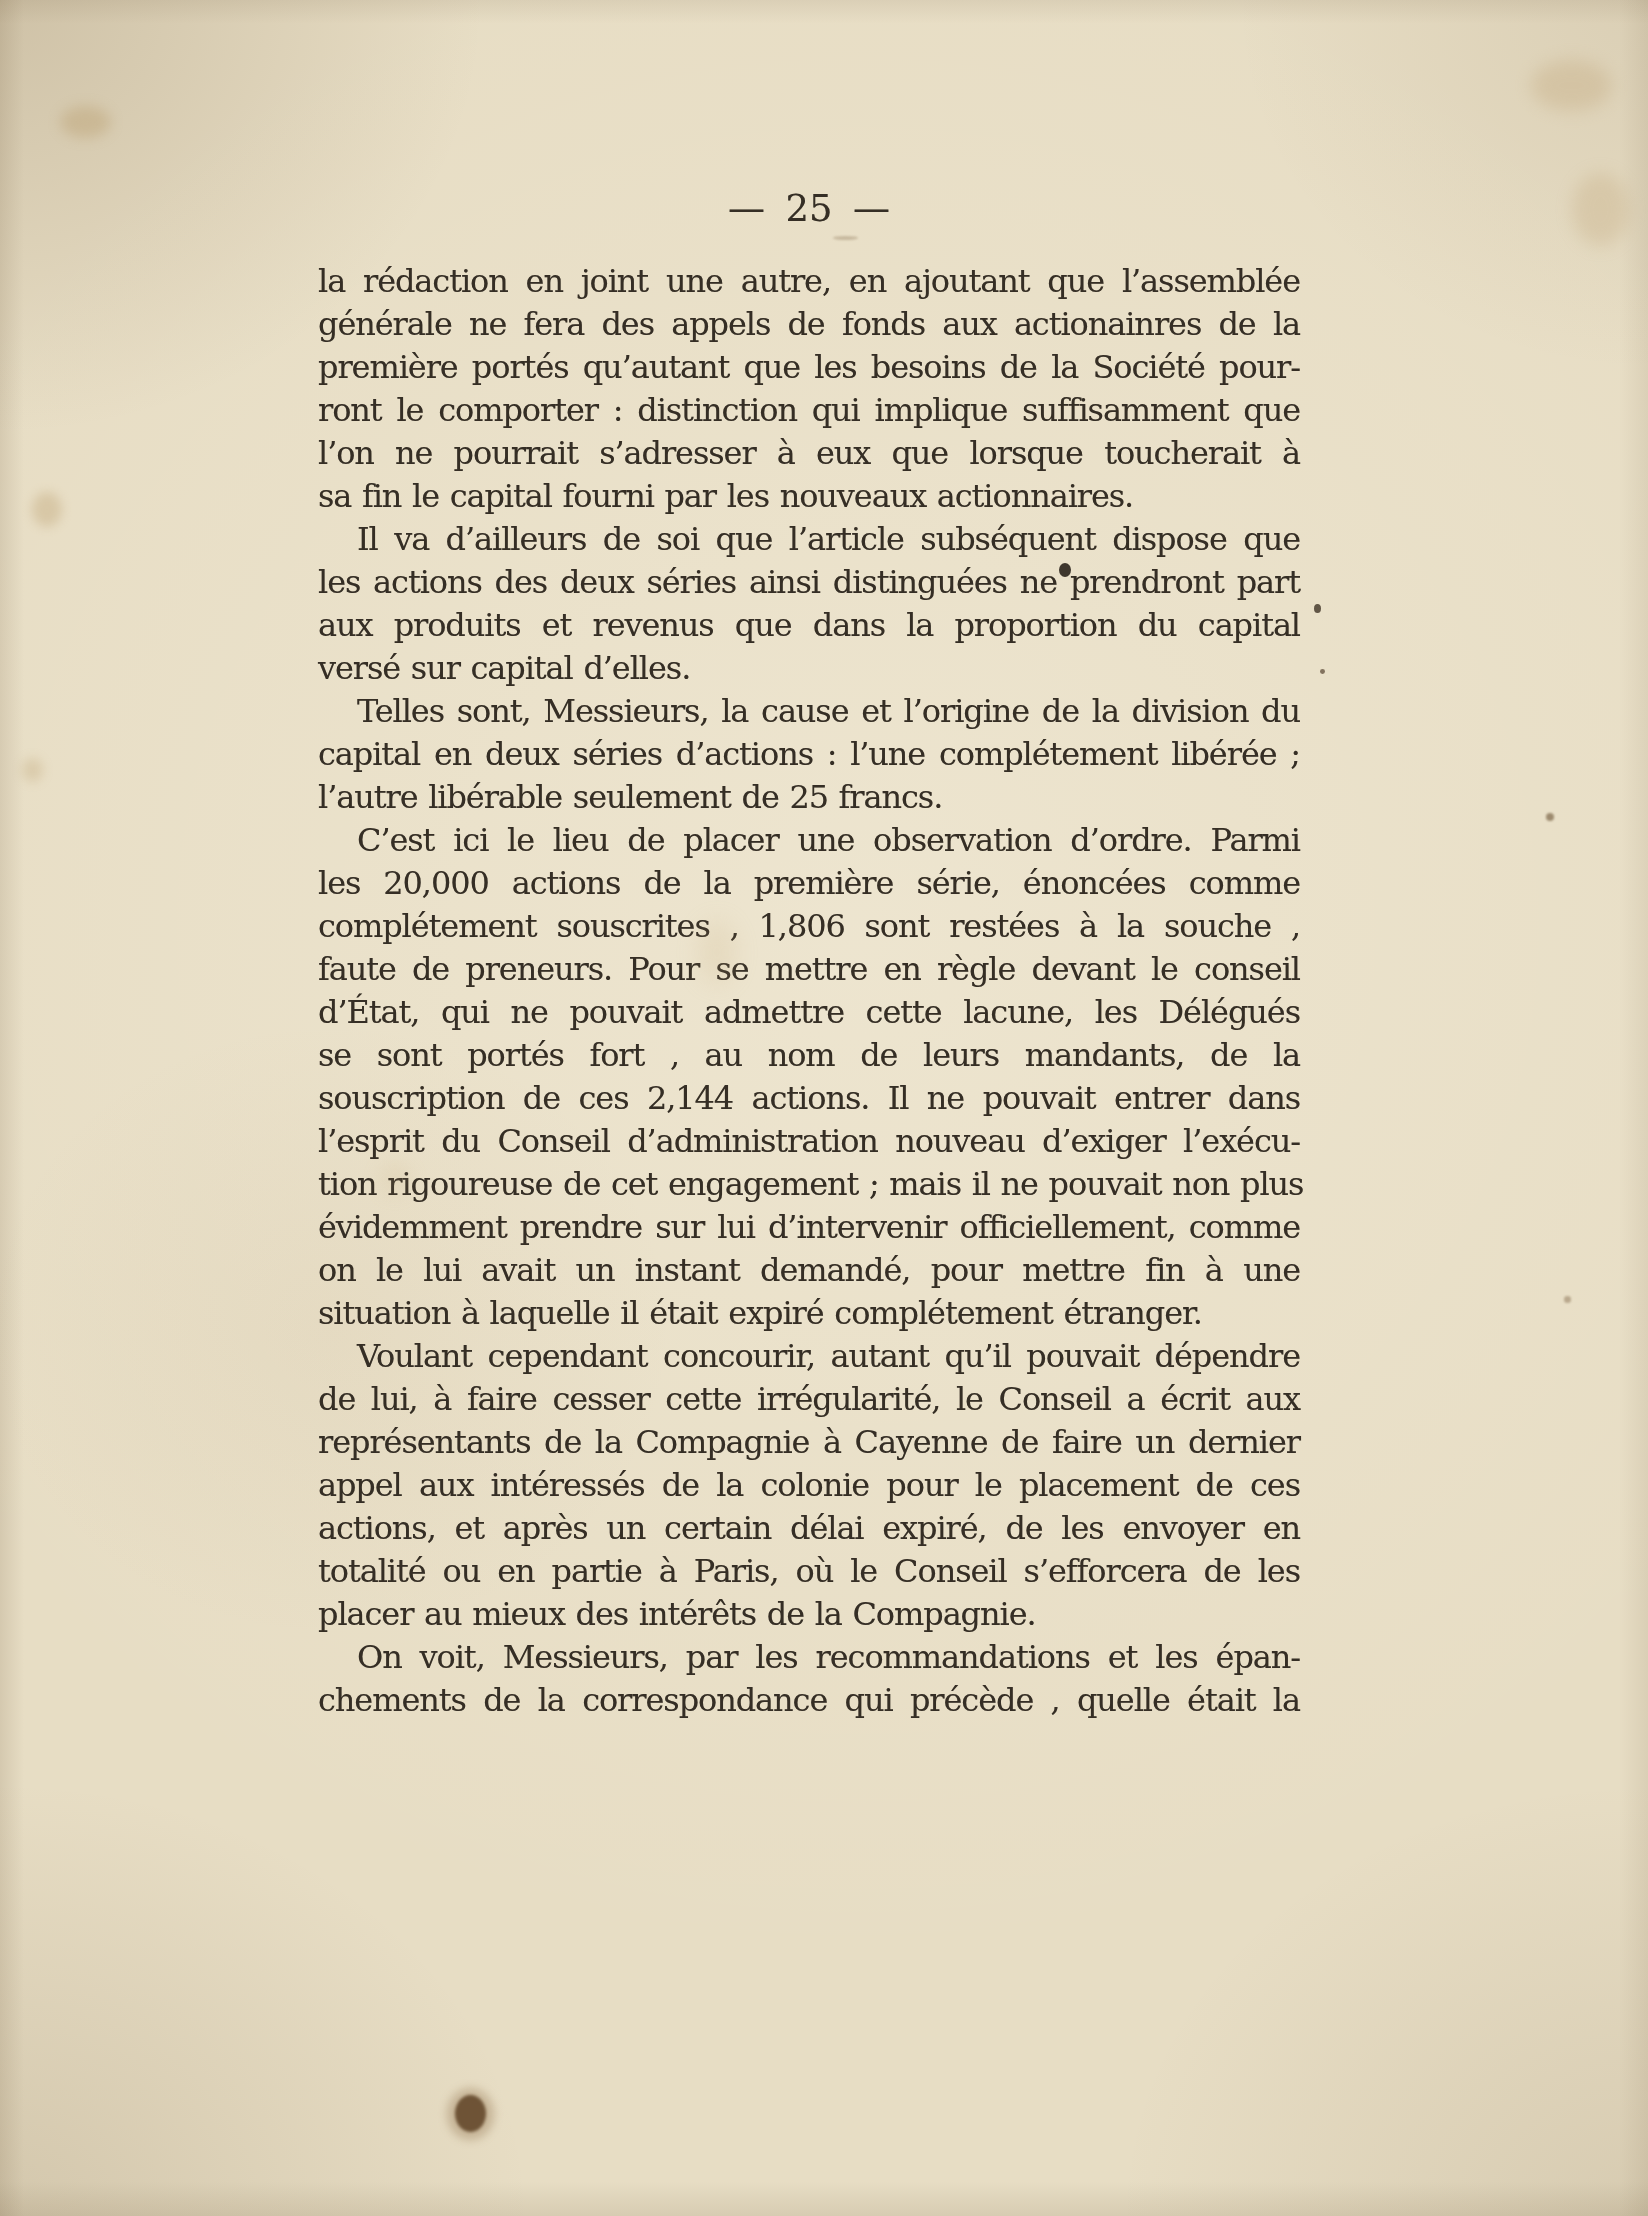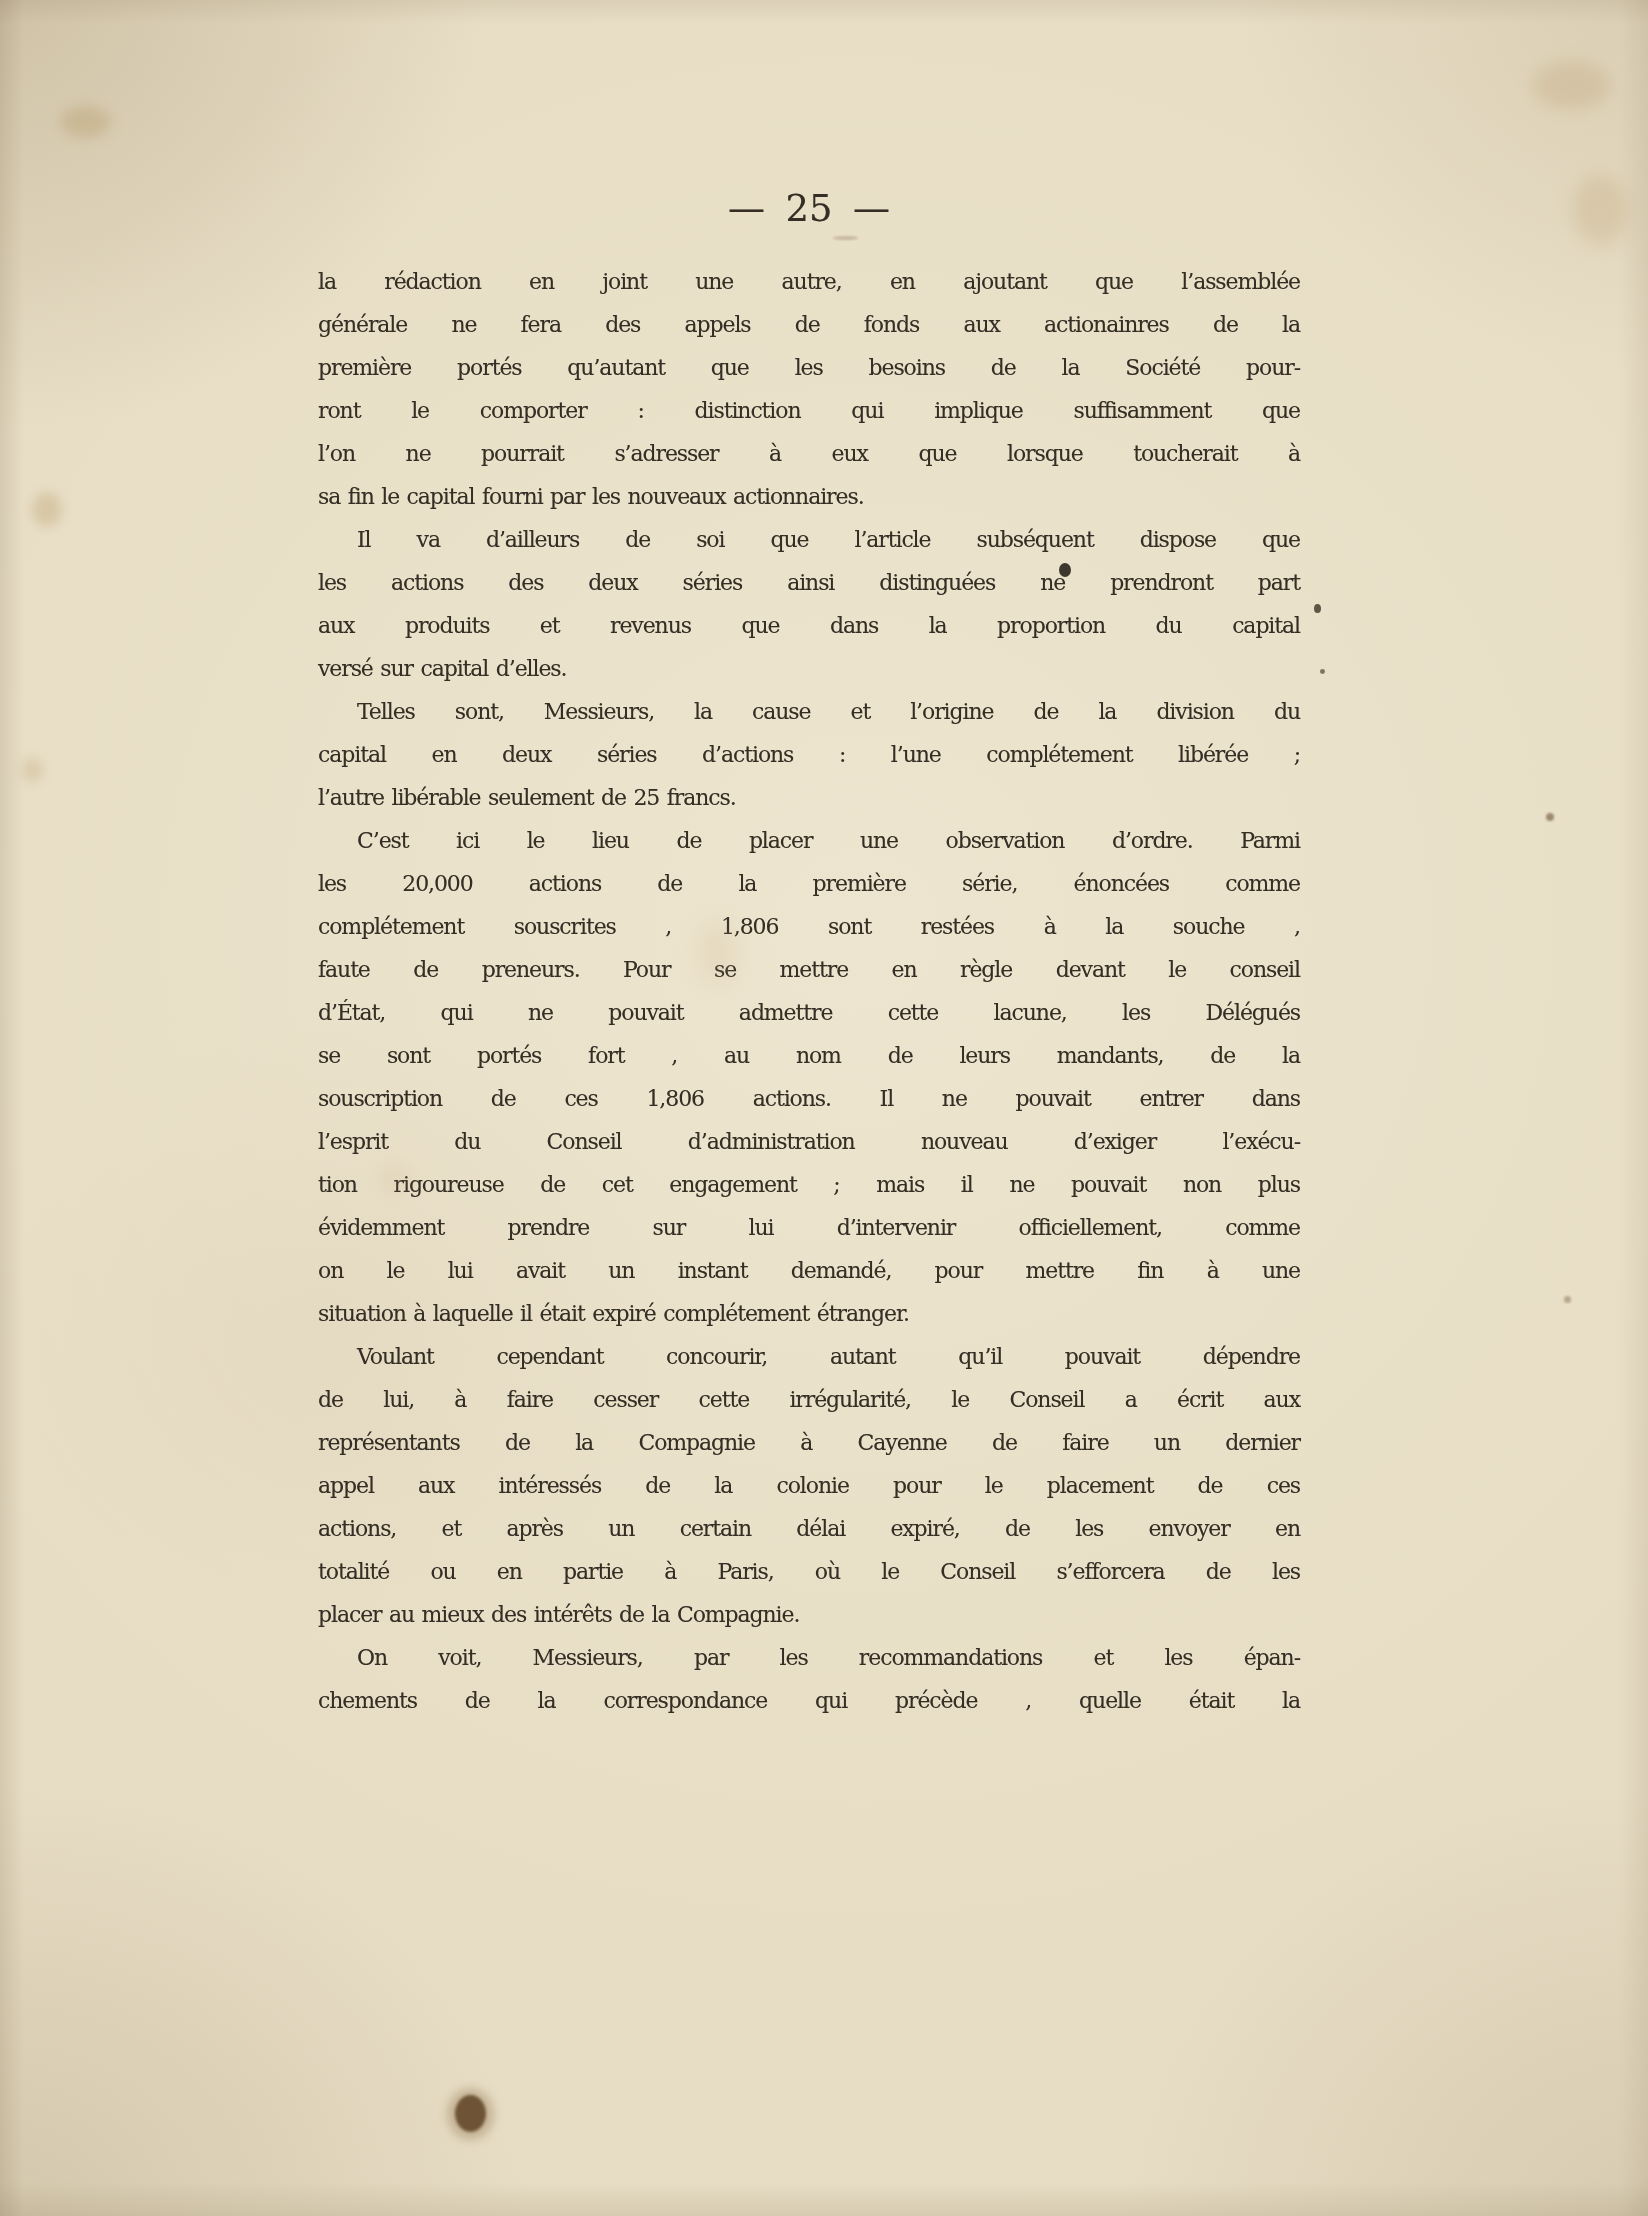--- a/index.html
+++ b/index.html
@@ -50,21 +50,21 @@
   }
   .textblock {
     position: absolute;
     left: 318px;
     top: 260px;
     width: 982px;
   }
   .line {
     height: 43px;
     line-height: 43px;
-    font-size: 22px;
+    font-size: 32px;
     letter-spacing: -1.1px;
     word-spacing: 1.6px;
     white-space: nowrap;
     text-align: justify;
     text-align-last: justify;
     text-shadow: 0 0 0.5px rgba(53,46,37,0.30);
   }
   
   .line.last {
     text-align: left;
@@ -98,21 +98,21 @@
       <div class="line last">versé sur capital d’elles.</div>
       <div class="line indent">Telles sont, Messieurs, la cause et l’origine de la division du</div>
       <div class="line">capital en deux séries d’actions : l’une complétement libérée ;</div>
       <div class="line last">l’autre libérable seulement de 25 francs.</div>
       <div class="line indent">C’est ici le lieu de placer une observation d’ordre. Parmi</div>
       <div class="line">les 20,000 actions de la première série, énoncées comme</div>
       <div class="line">complétement souscrites , 1,806 sont restées à la souche ,</div>
       <div class="line">faute de preneurs. Pour se mettre en règle devant le conseil</div>
       <div class="line">d’État, qui ne pouvait admettre cette lacune, les Délégués</div>
       <div class="line">se sont portés fort , au nom de leurs mandants, de la</div>
-      <div class="line">souscription de ces 1,806 actions. Il ne pouvait entrer dans</div>
+      <div class="line">souscription de ces 2,144 actions. Il ne pouvait entrer dans</div>
       <div class="line">l’esprit du Conseil d’administration nouveau d’exiger l’exécu-</div>
       <div class="line">tion rigoureuse de cet engagement ; mais il ne pouvait non plus</div>
       <div class="line">évidemment prendre sur lui d’intervenir officiellement, comme</div>
       <div class="line">on le lui avait un instant demandé, pour mettre fin à une</div>
       <div class="line last">situation à laquelle il était expiré complétement étranger.</div>
       <div class="line indent">Voulant cependant concourir, autant qu’il pouvait dépendre</div>
       <div class="line">de lui, à faire cesser cette irrégularité, le Conseil a écrit aux</div>
       <div class="line">représentants de la Compagnie à Cayenne de faire un dernier</div>
       <div class="line">appel aux intéressés de la colonie pour le placement de ces</div>
       <div class="line">actions, et après un certain délai expiré, de les envoyer en</div>

